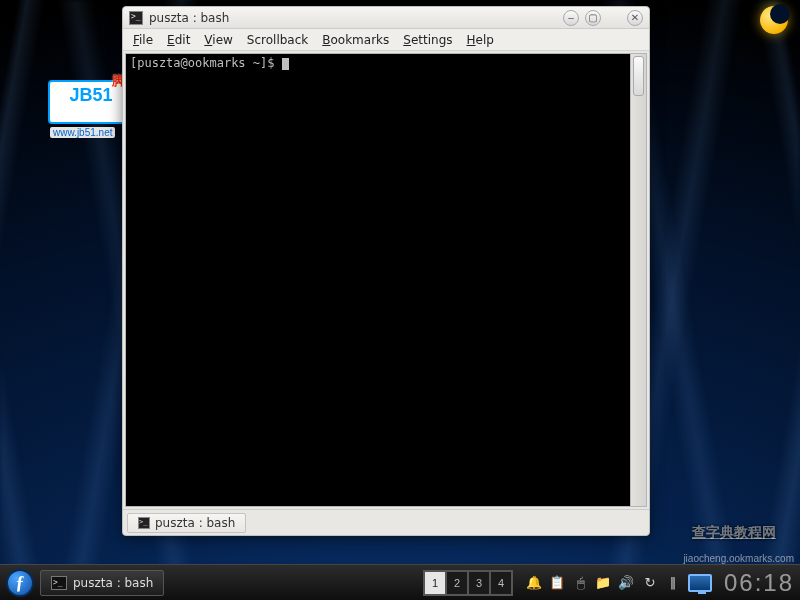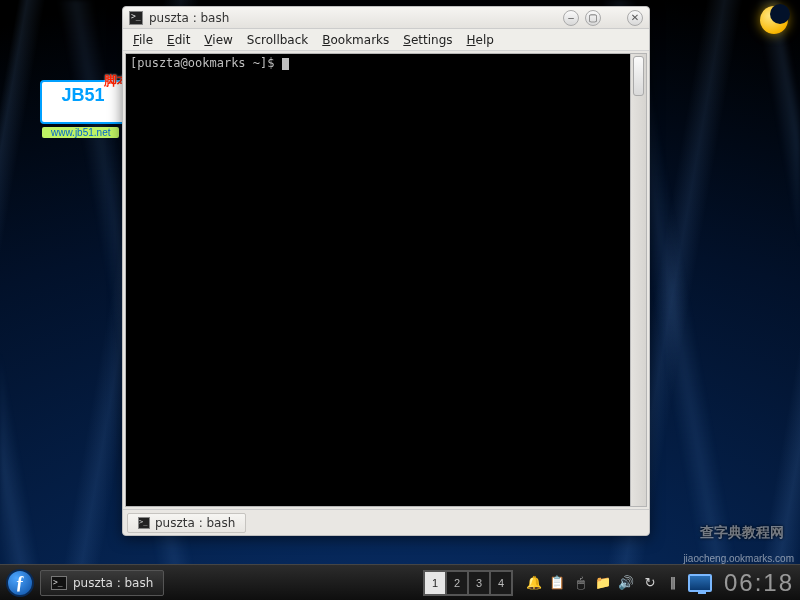--- a/index.html
+++ b/index.html
@@ -14,26 +14,26 @@
 .desktop::after{transform:scaleX(-1);filter:blur(2px);}
 
 
 .moon-icon { position:absolute; top:6px; right:12px; width:28px; height:28px; border-radius:50%;
   background:radial-gradient(circle at 35% 35%,#ffe680 0%,#f8b500 70%,#d48800 100%);
   box-shadow:0 0 12px rgba(255,200,0,.6);}
 .moon-icon::after{content:"";position:absolute;top:-2px;left:10px;width:20px;height:20px;border-radius:50%;
   background:#02112a;}
 
 
-.jb51-badge { position:absolute; top:80px; left:40px; width:86px; height:44px; }
+.jb51-badge { position:absolute; top:80px; left:48px; width:86px; height:44px; }
 .jb51-badge .box{position:absolute;inset:0;background:#fff;border-radius:4px;border:2px solid #00a0ff;font:700 18px/22px Arial;color:#00a0ff;text-align:center;padding:2px 4px 0;}
 .jb51-badge .cn{position:absolute;right:-30px;top:-6px;font:700 13px/14px sans-serif;color:#ff2200;text-shadow:0 0 2px #fff;white-space:nowrap;}
-.jb51-badge .url{position:absolute;left:2px;bottom:-14px;font:10px Arial;color:#0066cc;background:#bef264;padding:0 9px;border-radius:2px;}
+.jb51-badge .url{position:absolute;left:2px;bottom:-14px;font:10px Arial;color:#0066cc;background:#e5e5e5;padding:0 3px;border-radius:2px;}
 
-.watermark1{position:absolute;right:16px;bottom:58px;font:700 14px sans-serif;color:rgba(255,255,255,.45);text-shadow:0 0 3px #000;}
+.watermark1{position:absolute;right:24px;bottom:58px;font:700 14px sans-serif;color:rgba(255,255,255,.45);text-shadow:0 0 3px #000;text-decoration:underline;}
 .watermark2{position:absolute;right:6px;bottom:36px;font:10px sans-serif;color:rgba(255,255,255,.5);}
 
 
 .window { position:absolute; top:6px; left:122px; width:528px; height:530px;
   background:#e9e7e3; border:1px solid #bfbfbf; border-radius:4px; box-shadow:0 3px 14px rgba(0,0,0,.5);
   display:flex; flex-direction:column; }
 .titlebar{height:22px;display:flex;align-items:center;padding:0 6px;gap:6px;background:linear-gradient(#f6f5f2,#e4e2de);border-bottom:1px solid #ccc;border-radius:4px 4px 0 0;}
 .titlebar .ticon{width:14px;height:14px;background:#222;border:1px solid #888;position:relative;}
 .titlebar .ticon::after{content:">_";position:absolute;left:1px;top:-1px;font:8px/12px monospace;color:#ddd;}
 .titlebar .ttitle{flex:1;font-size:12px;color:#333;}

